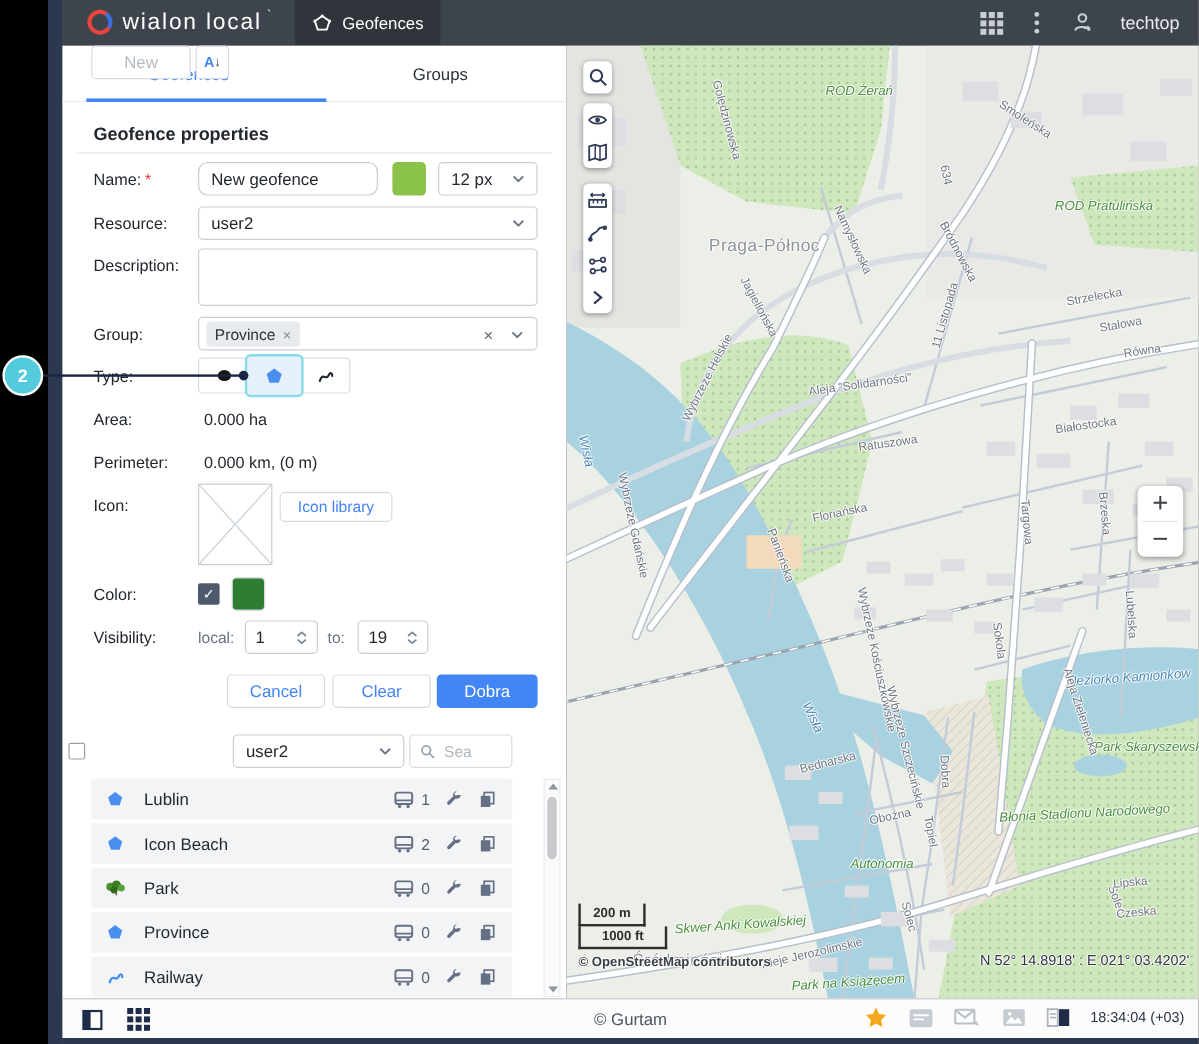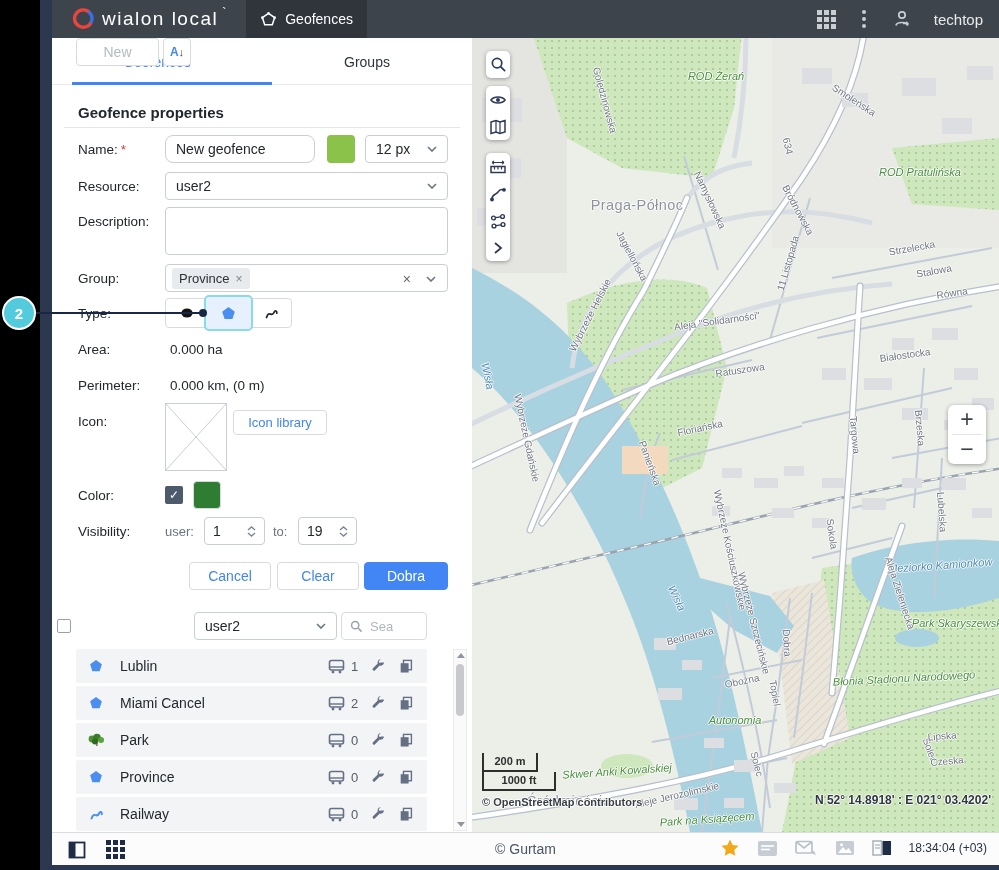--- a/index.html
+++ b/index.html
@@ -96,21 +96,21 @@
   .mapbtn{position:absolute;background:#fff;border-radius:5px;box-shadow:0 1px 4px rgba(0,0,0,.35);display:flex;flex-direction:column;align-items:center;}
   .mapbtn .slot{width:24px;height:27px;display:flex;align-items:center;justify-content:center;cursor:pointer;}
   .zoomctl{position:absolute;right:13px;top:367px;width:38px;height:59px;background:#fff;border-radius:6px;box-shadow:0 1px 4px rgba(0,0,0,.35);}
   .zoomctl .zc{width:38px;height:29px;display:flex;align-items:center;justify-content:center;font-size:23px;color:#3c4248;cursor:pointer;}
   .zoomctl .zdiv{height:1px;background:#e3e5e8;margin:0 4px;}
   .scale{position:absolute;left:10px;top:715px;}
   .scale-m{width:56px;height:19px;border-left:2px solid #2e2e2e;border-right:2px solid #2e2e2e;border-bottom:2px solid #2e2e2e;font-size:11px;font-weight:bold;color:#2e2e2e;text-align:center;line-height:17px;}
   .scale-ft{width:74px;height:19px;border-left:2px solid #2e2e2e;border-right:2px solid #2e2e2e;border-bottom:2px solid #2e2e2e;font-size:11px;font-weight:bold;color:#2e2e2e;text-align:center;line-height:17px;}
   .attrib{position:absolute;left:10px;top:758px;font-size:11px;font-weight:bold;color:#3a3f45;
     text-shadow:0 1px 0 #fff,0 -1px 0 #fff,1px 0 0 #fff,-1px 0 0 #fff;}
-  .coords{position:absolute;right:8px;top:755px;font-size:12px;font-weight:700;color:#2f3640;
+  .coords{position:absolute;right:8px;top:755px;font-size:12px;font-weight:400;color:#2f3640;
     text-shadow:0 1px 0 rgba(255,255,255,.8),0 -1px 0 rgba(255,255,255,.8),1px 0 0 rgba(255,255,255,.8),-1px 0 0 rgba(255,255,255,.8);}
 
   
   .bottombar{position:absolute;left:0;top:832px;width:947px;height:33px;background:#fcfcfc;border-top:1px solid #dadde0;}
   .fb-left{position:absolute;left:16px;top:7px;display:flex;gap:20px;align-items:center;}
   .fb-center{position:absolute;left:0;right:0;top:8px;text-align:center;font-size:14px;color:#4b5563;}
   .fb-right{position:absolute;right:12px;top:5px;display:flex;gap:17px;align-items:center;}
   .fb-time{font-size:12px;color:#2b3446;}
   .footer-strip{position:absolute;left:0;top:865px;width:947px;height:5px;background:#2c3850;}
   .fgrid{display:grid;grid-template-columns:repeat(3,5px);grid-gap:2px;cursor:pointer;}
@@ -248,21 +248,21 @@
             <line x1="60" y1="0" x2="0" y2="66" stroke="#c9ced6" stroke-width="1"></line>
           </svg>
       </div>
       <div class="libbtn">Icon library</div>
 
       <div class="lbl" style="top:450px">Color:</div>
       <div class="cb cb-on">✓</div>
       <div class="swatch-color"></div>
 
       <div class="lbl" style="top:486px">Visibility:</div>
-      <div class="sublbl" style="left:113px;top:486px">user:</div>
+      <div class="sublbl" style="left:113px;top:486px">local:</div>
       <div class="spin" style="left:152px;top:479px;width:61px">
         <span>1</span>
         <span class="arrows">
           <svg width="9" height="5" viewBox="0 0 9 5">
               <polyline points="1,4 4.5,1 8,4" fill="none" stroke="#7a8596" stroke-width="1.4"></polyline>
             </svg>
           <svg width="9" height="5" viewBox="0 0 9 5">
               <polyline points="1,1 4.5,4 8,1" fill="none" stroke="#7a8596" stroke-width="1.4"></polyline>
             </svg>
         </span>
@@ -331,21 +331,21 @@
               <rect x="1.8" y="4.5" width="8.5" height="10" fill="#667085"></rect>
             </svg>
           </span>
       </div>
       <div class="lrow" style="top:648px">
         <span class="li-ic">
             <svg width="14" height="14" viewBox="0 0 15 15">
               <polygon points="7.5,1 13.8,5.7 11.4,13 3.6,13 1.2,5.7" fill="#4a8ff0"></polygon>
             </svg>
           </span>
-        <span class="li-name">Miami Cancel</span>
+        <span class="li-name">Icon Beach</span>
         <span class="li-bus">
             <svg width="17" height="15" viewBox="0 0 17 15">
               <rect x="1.5" y="1.5" width="14" height="9.5" rx="2" fill="none" stroke="#667085" stroke-width="1.6"></rect>
               <line x1="1.5" y1="8" x2="15.5" y2="8" stroke="#667085" stroke-width="1.4"></line>
               <circle cx="5" cy="13" r="1.4" fill="#667085"></circle>
               <circle cx="12" cy="13" r="1.4" fill="#667085"></circle>
             </svg>
           </span>
         <span class="li-count">2</span>
         <span class="li-act">

